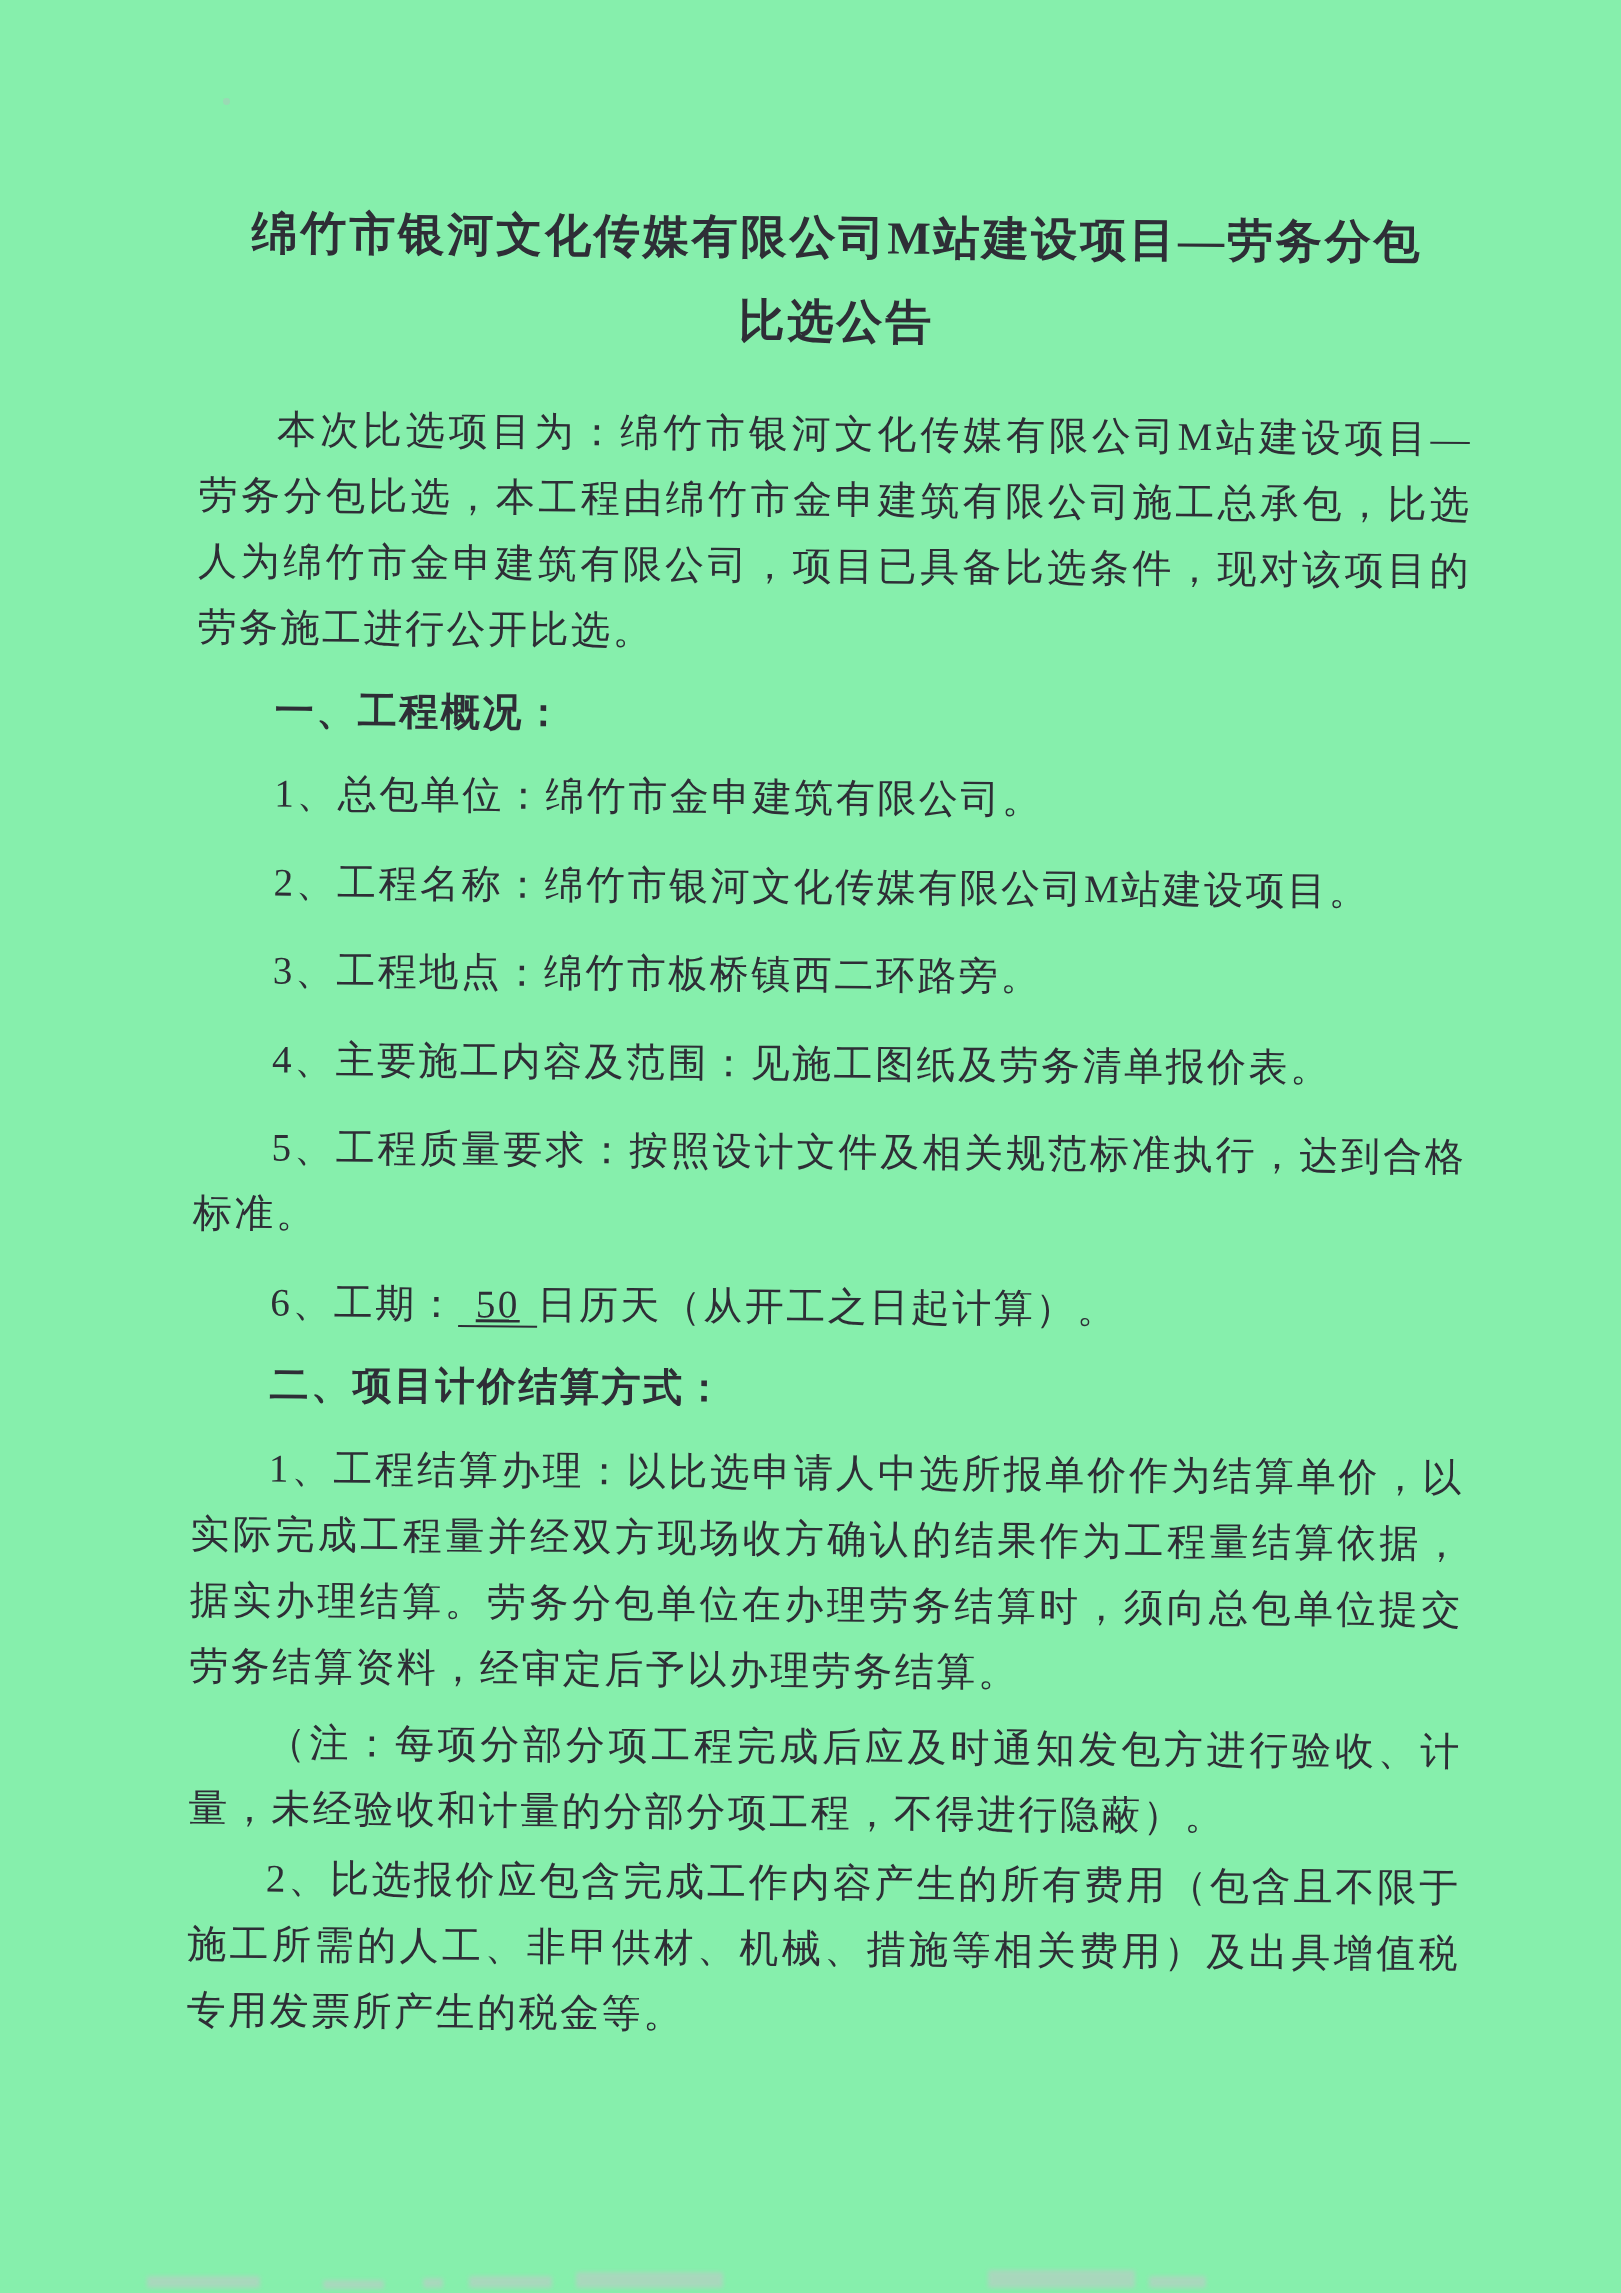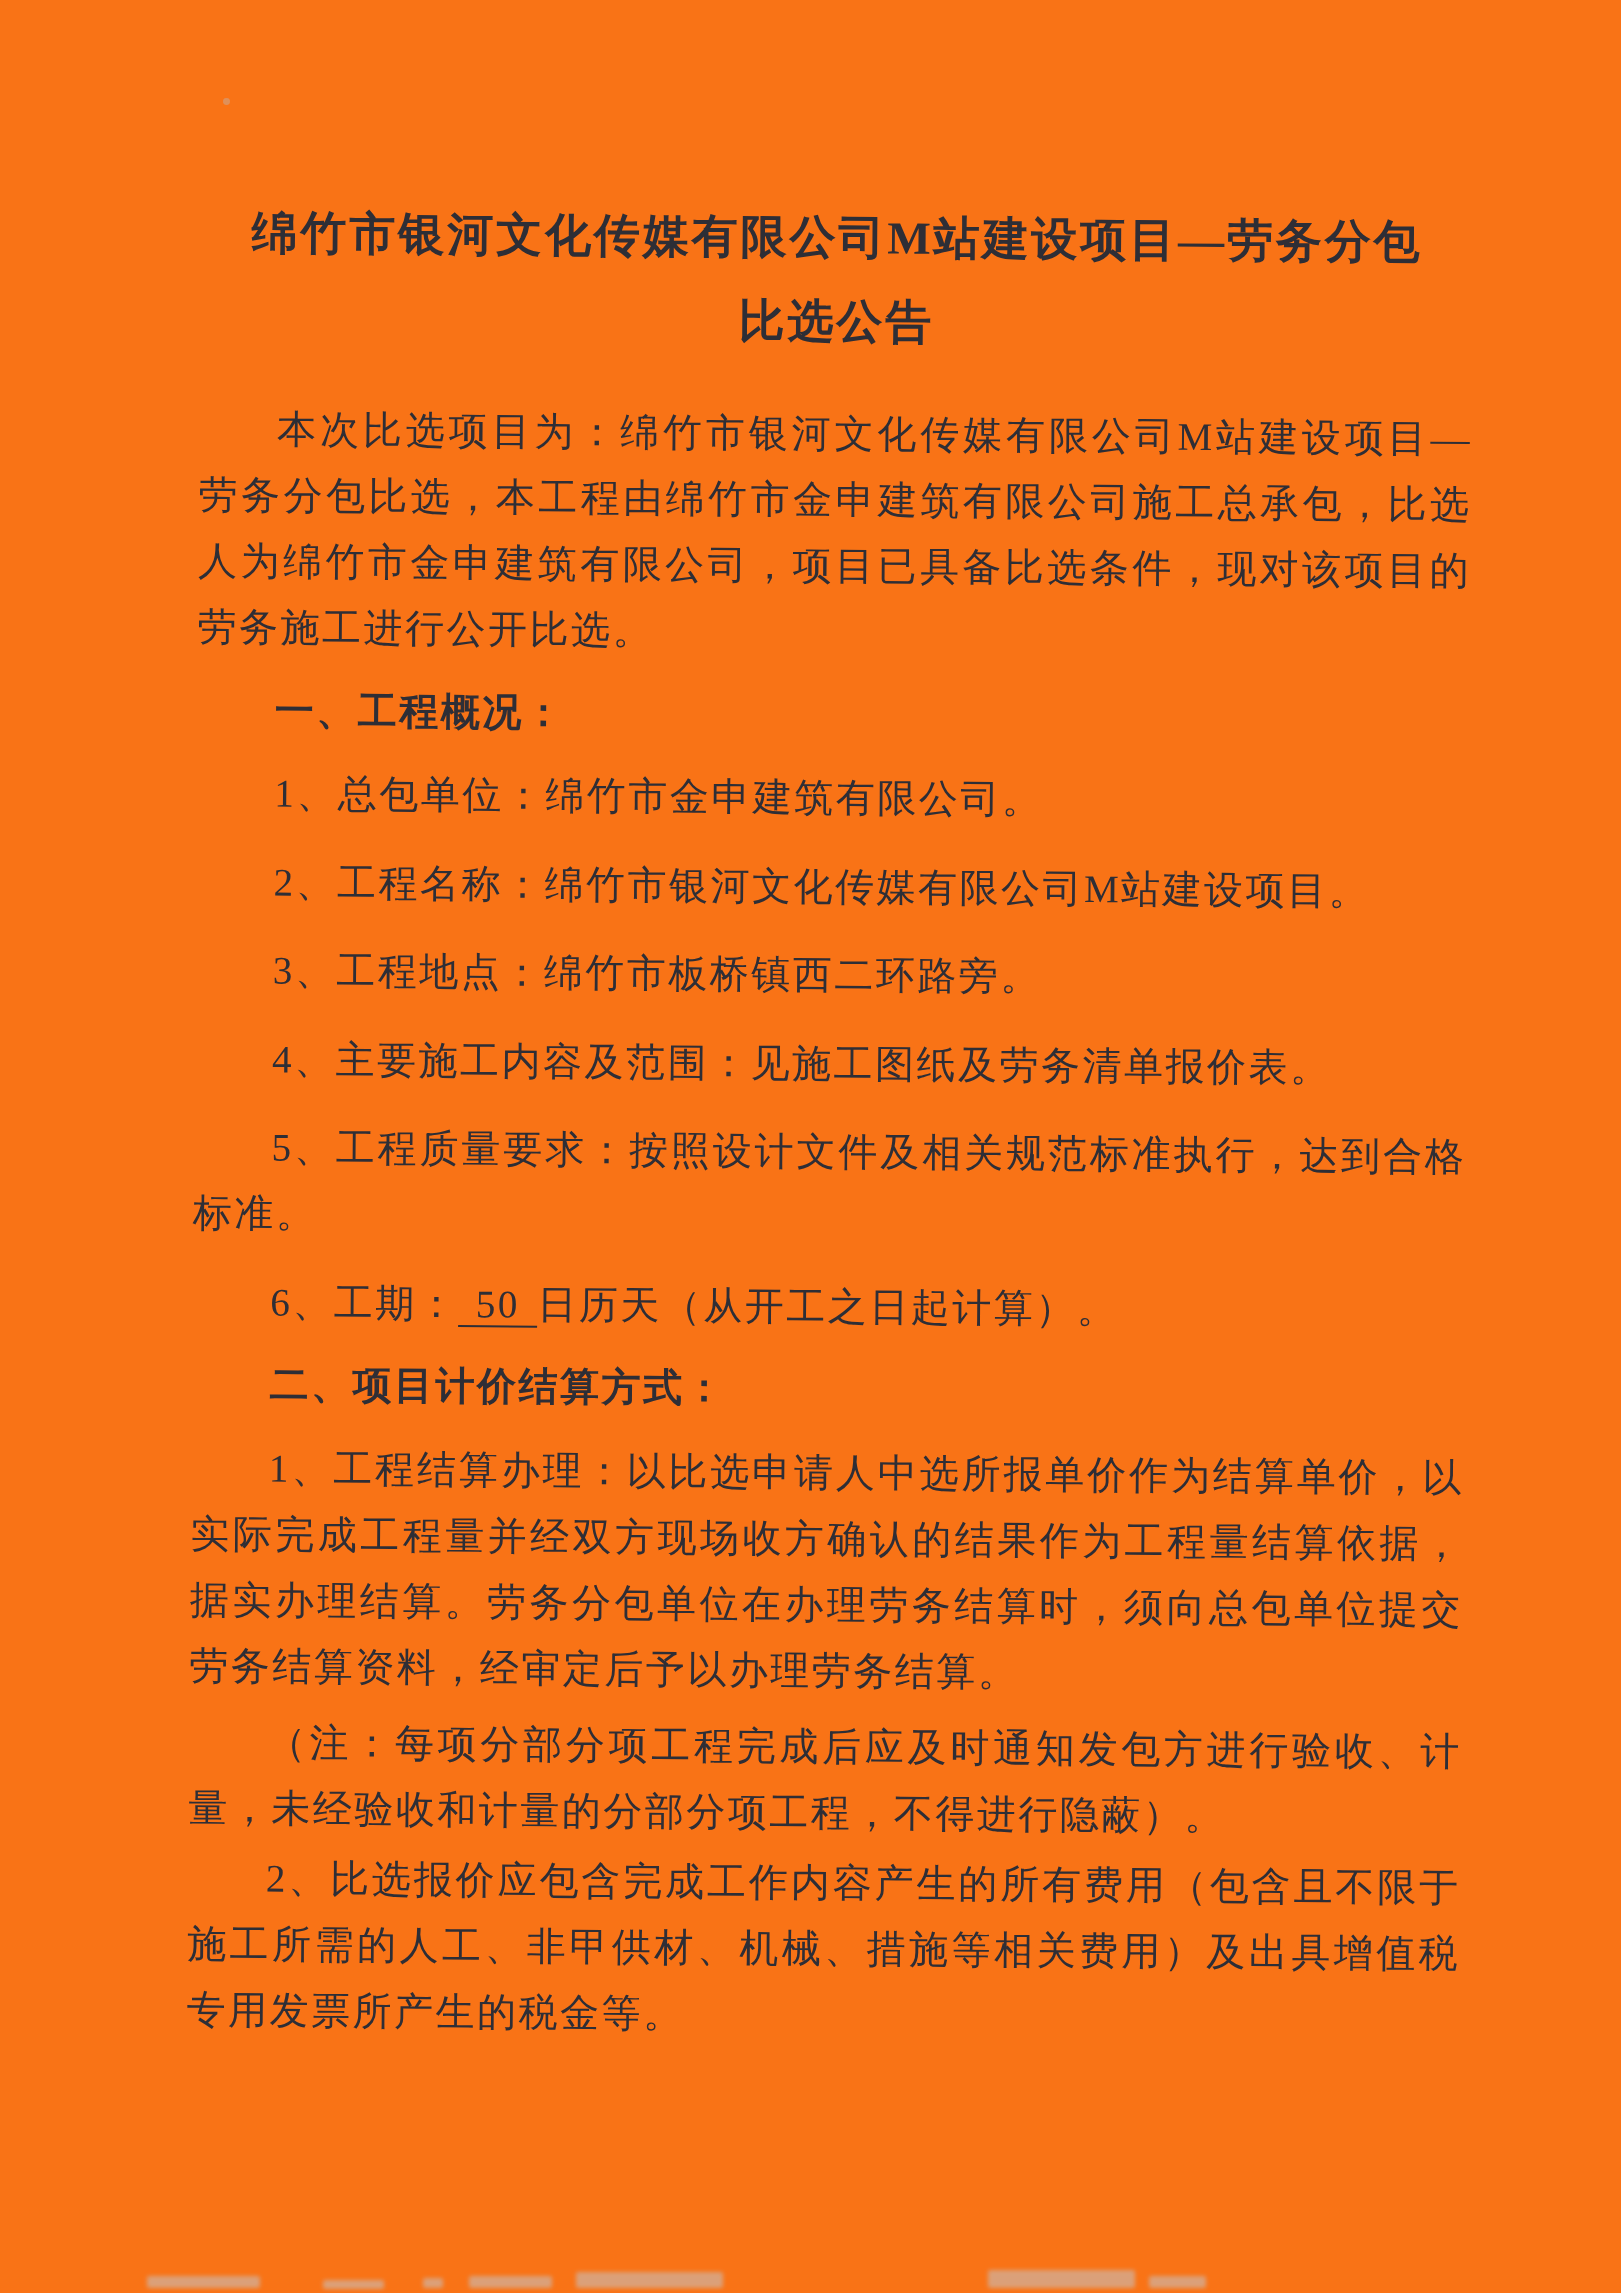--- a/index.html
+++ b/index.html
@@ -4,21 +4,21 @@
 <style>
   html, body {
     margin: 0;
     padding: 0;
     background: #ffffff;
   }
   .page {
     position: relative;
     width: 1621px;
     height: 2294px;
-    background: #f97316;
+    background: #86efac;
     overflow: hidden;
     font-family: "Liberation Serif", "DejaVu Serif", serif;
     color: #2e2e36;
   }
   .content {
     position: absolute;
     left: 201px;
     right: 147px;
     top: 191px;
     transform: rotate(0.45deg);
@@ -45,20 +45,21 @@
     font-weight: bold;
     margin-top: 16.7px;
   }
   .item { margin-top: 22.5px; }
   .after-heading { margin-top: 17.6px; }
   .note-para { margin-top: 9.8px; }
   .tight { margin-top: 3.9px; }
   .blank {
     border-bottom: 2.9px solid #2e2e36;
     padding: 0 17.6px;
+    text-decoration: underline;
   }
   
   .speck {
     position: absolute;
     background: #b9bbc0;
     border-radius: 50%;
     opacity: 0.4;
   }
   .smudge {
     position: absolute;

